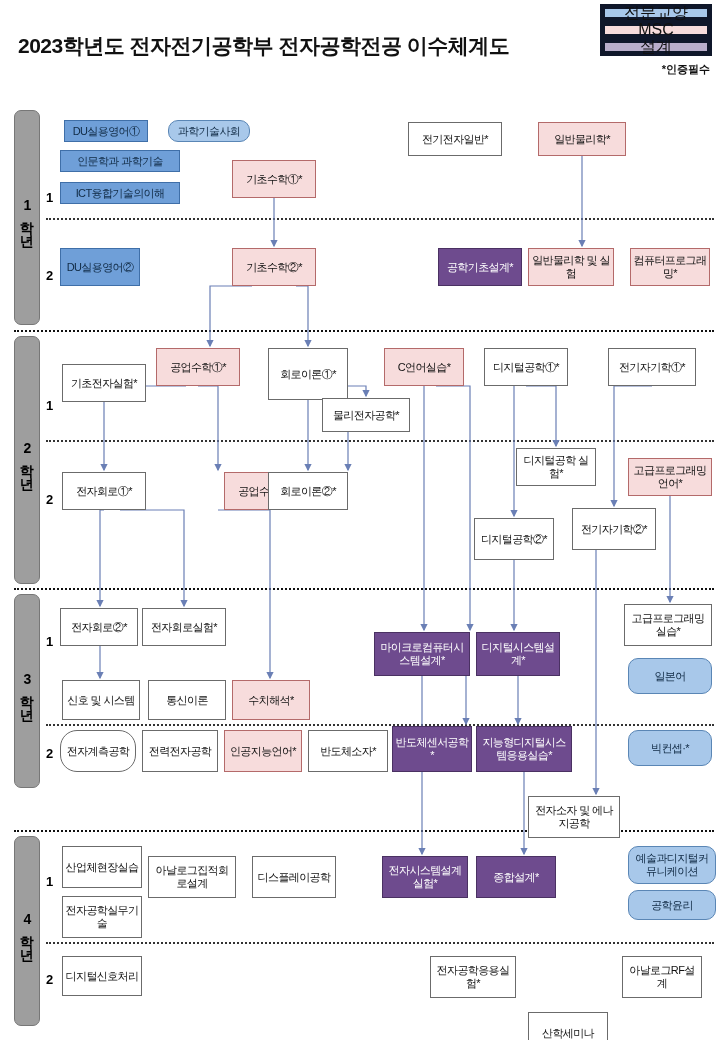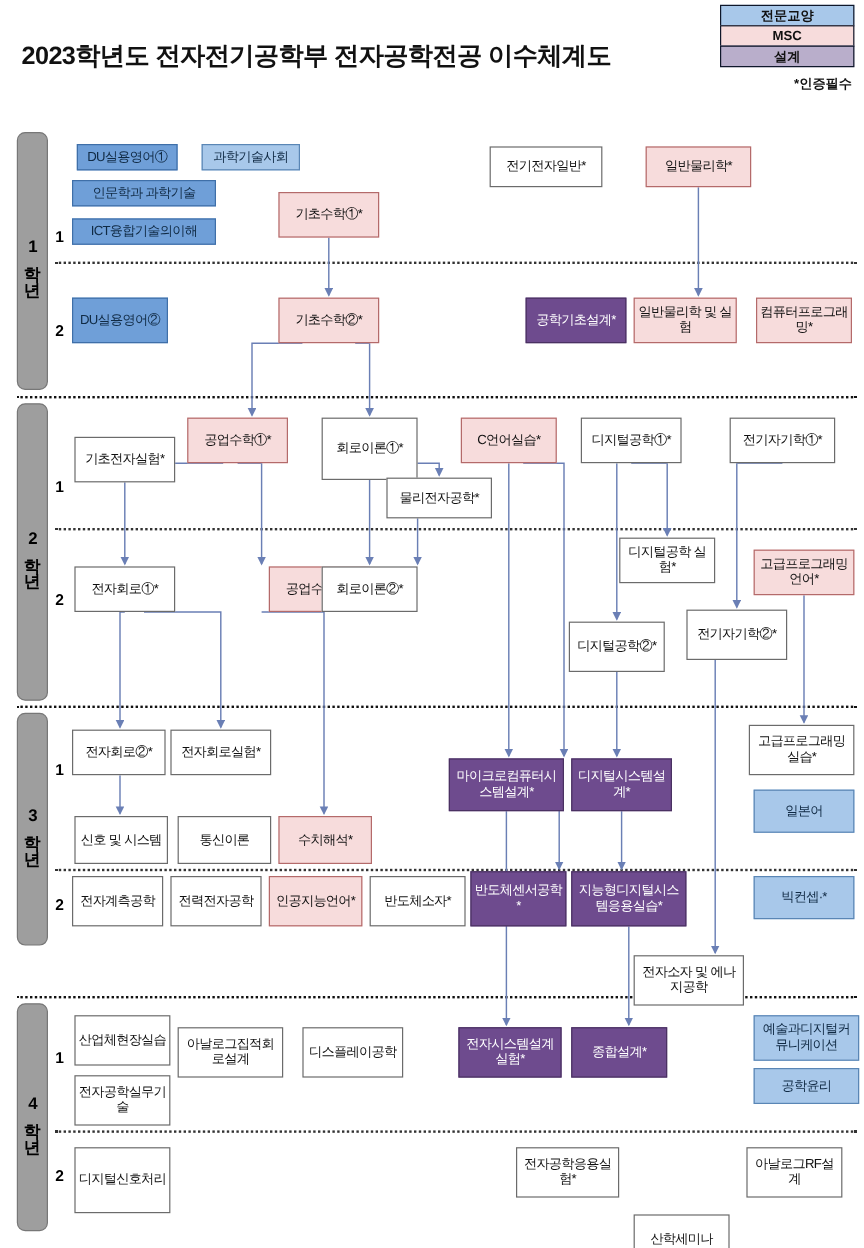--- a/index.html
+++ b/index.html
@@ -21,26 +21,25 @@
     width: 600px;
     font-size: 21px;
     font-weight: bold;
     color: #111;
     letter-spacing: -0.5px;
     white-space: nowrap;
   }
   .legend { position: absolute; right: 8px; top: 4px; width: 112px; }
   .legend-row {
     height: 18px;
-    border: 1px solid #0f172a;
-    font-size: 11px;
+    border: 5px solid #0f172a;
+    font-size: 16px;
     display: flex; align-items: center; justify-content: center;
     margin-bottom: -1px;
     color: #111;
-    font-weight: bold;
   }
   .legend-note {
     position: absolute; right: 10px; top: 62px;
     font-size: 11px; font-weight: bold; color: #111;
   }
 
   
   .yearbar {
     position: absolute;
     width: 26px;
@@ -88,21 +87,21 @@
     justify-content: center;
     text-align: center;
     line-height: 1.18;
     padding: 1px 2px;
     letter-spacing: -0.6px;
   }
   .node.msc   { background: #f7dcdc; border-color: #b46a6a; }
   .node.major { background: #6e4b8e; border-color: #4a3162; color: #fff; }
   .node.design{ background: #6e4b8e; border-color: #4a3162; color: #fff; }
   .node.blue  { background: #6f9fd8; border-color: #3f6fa8; color: #102a44; }
-  .node.blue2 { background: #a8c8ea; border-color: #5a86b5; color: #102a44; }
+  .node.blue2 { background: #a8c8ea; border-color: #5a86b5; color: #102a44; border-radius: 10px; }
   .node.plain { background: #ffffff; }
 
   
   svg#wires { position: absolute; left: 0; top: 0; width: 720px; height: 1040px; pointer-events: none; }
 </style>
 </head>
 <body>
 
 <div id="root">
 
@@ -210,35 +209,35 @@
 
   <div class="node plain" style="left:60px;  top:608px; width:78px;  height:38px;">전자회로②*</div>
   <div class="node plain" style="left:142px; top:608px; width:84px;  height:38px;">전자회로실험*</div>
   <div class="node major" style="left:374px; top:632px; width:96px;  height:44px;">마이크로컴퓨터시스템설계*</div>
   <div class="node major" style="left:476px; top:632px; width:84px;  height:44px;">디지털시스템설계*</div>
   <div class="node plain" style="left:624px; top:604px; width:88px;  height:42px;">고급프로그래밍실습*</div>
   <div class="node plain" style="left:62px;  top:680px; width:78px;  height:40px;">신호 및 시스템</div>
   <div class="node plain" style="left:148px; top:680px; width:78px;  height:40px;">통신이론</div>
   <div class="node msc" style="left:232px; top:680px; width:78px;  height:40px;">수치해석*</div>
   <div class="node blue2" style="left:628px; top:658px; width:84px;  height:36px;">일본어</div>
-  <div class="node plain" style="left:60px;  top:730px; width:76px;  height:42px;">전자계측공학</div>
+  <div class="node plain" style="left:60px;  top:730px; width:76px;  height:42px;border-radius:17px;">전자계측공학</div>
   <div class="node plain" style="left:142px; top:730px; width:76px;  height:42px;">전력전자공학</div>
   <div class="node msc" style="left:224px; top:730px; width:78px;  height:42px;">인공지능언어*</div>
   <div class="node plain" style="left:308px; top:730px; width:80px;  height:42px;">반도체소자*</div>
   <div class="node major" style="left:392px; top:726px; width:80px;  height:46px;">반도체센서공학*</div>
   <div class="node major" style="left:476px; top:726px; width:96px;  height:46px;">지능형디지털시스템응용실습*</div>
   <div class="node blue2" style="left:628px; top:730px; width:84px;  height:36px;">빅컨셉·*</div>
 
   <div class="node plain" style="left:528px; top:796px; width:92px;  height:42px;">전자소자 및 에나지공학</div>
   <div class="node plain" style="left:62px;  top:846px; width:80px;  height:42px;">산업체현장실습</div>
   <div class="node plain" style="left:148px; top:856px; width:88px;  height:42px;">아날로그집적회로설계</div>
   <div class="node plain" style="left:252px; top:856px; width:84px;  height:42px;">디스플레이공학</div>
   <div class="node major" style="left:382px; top:856px; width:86px;  height:42px;">전자시스템설계실험*</div>
   <div class="node major" style="left:476px; top:856px; width:80px;  height:42px;">종합설계*</div>
   <div class="node blue2" style="left:628px; top:846px; width:88px;  height:38px;">예술과디지털커뮤니케이션</div>
   <div class="node plain" style="left:62px;  top:896px; width:80px;  height:42px;">전자공학실무기술</div>
   <div class="node blue2" style="left:628px; top:890px; width:88px;  height:30px;">공학윤리</div>
-  <div class="node plain" style="left:62px;  top:956px; width:80px;  height:55px;">디지털신호처리</div>
+  <div class="node plain" style="left:62px;  top:956px; width:80px;  height:40px;">디지털신호처리</div>
   <div class="node plain" style="left:430px; top:956px; width:86px;  height:42px;">전자공학응용실험*</div>
   <div class="node plain" style="left:528px; top:1012px; width:80px;  height:42px;">산학세미나</div>
   <div class="node plain" style="left:622px; top:956px; width:80px;  height:42px;">아날로그RF설계</div>
 
 </div>
 
 </body></html>

